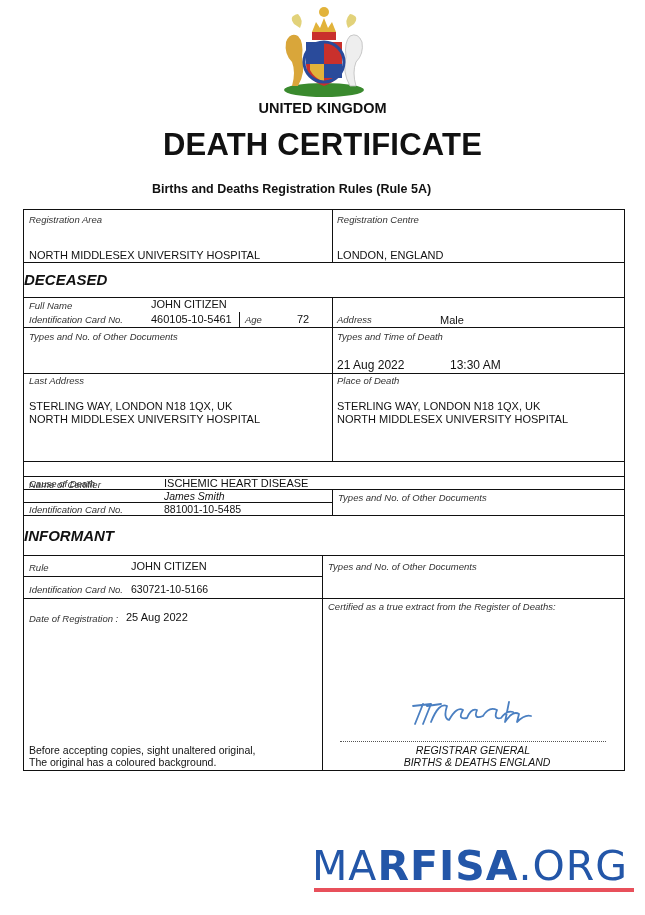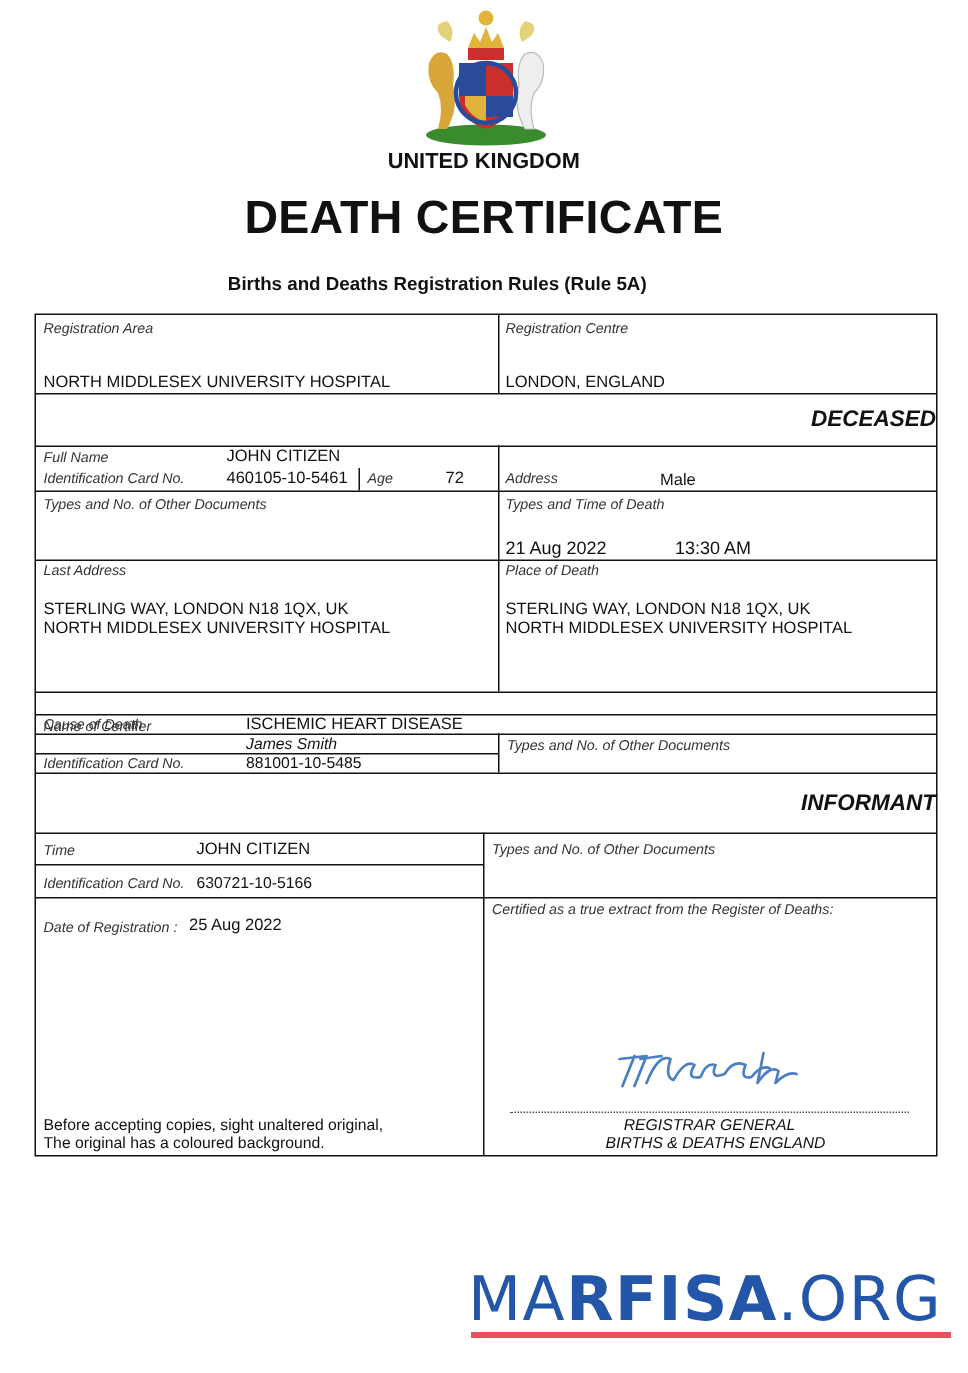--- a/index.html
+++ b/index.html
@@ -9,21 +9,21 @@
   .country { left:0; width:645px; top:100px; text-align:center; font-weight:bold; font-size:14.5px; }
   .title { left:0; width:645px; top:127px; text-align:center; font-weight:bold; font-size:31px; letter-spacing:0.2px; }
   .subtitle { left:0; width:583px; top:182px; text-align:center; font-weight:bold; font-size:12.5px; }
 
   .box { left:23px; top:209px; width:600px; height:560px; border:1px solid #111; }
   .hl { position:absolute; height:0; border-top:1px solid #111; }
   .vl { position:absolute; width:0; border-left:1px solid #111; }
   .lbl { position:absolute; font-style:italic; font-size:9.5px; color:#333; white-space:nowrap; }
   .val { position:absolute; font-weight:normal; font-size:11px; white-space:nowrap; color:#111; }
   .norm { position:absolute; font-size:11px; white-space:nowrap; color:#111; }
-  .sect { position:absolute; font-weight:bold; font-style:italic; font-size:15px; text-align:right; }
+  .sect { position:absolute; font-weight:bold; font-style:italic; font-size:15px; text-align:left; }
   .sect2 { position:absolute; font-style:italic; font-size:11px; text-align:center; }
   .dots { position:absolute; border-top:1px dotted #555; height:0; }
   .logo { position:absolute; left:312px; top:842px; font-size:41px; color:#2356a8; letter-spacing:1px; font-family:"DejaVu Sans", sans-serif; }
   .logo b { font-weight:bold; }
   .logo-line { position:absolute; left:314px; top:888px; width:320px; height:4px; background:#e8505b; }
 </style>
 </head>
 <body>
 
 <div class="abs crest">
@@ -98,21 +98,21 @@
 
   <div class="lbl" style="left:5px;top:268px;">Cause of Death</div>
   <div class="val" style="left:140px;top:267px;">ISCHEMIC HEART DISEASE</div>
   <div class="lbl" style="left:5px;top:269px;">Name of Certifier</div>
   <div class="val" style="left:140px;top:280px;font-style:italic;font-size:10.5px;">James Smith</div>
   <div class="lbl" style="left:5px;top:294px;">Identification Card No.</div>
   <div class="val" style="left:140px;top:293px;font-size:10.5px;">881001-10-5485</div>
   <div class="lbl" style="left:314px;top:282px;">Types and No. of Other Documents</div>
 
   <div class="sect" style="left:0;width:600px;top:317px;">INFORMANT</div>
-  <div class="lbl" style="left:5px;top:352px;">Time</div>
+  <div class="lbl" style="left:5px;top:352px;">Rule</div>
   <div class="val" style="left:107px;top:350px;">JOHN CITIZEN</div>
   <div class="lbl" style="left:5px;top:374px;">Identification Card No.</div>
   <div class="val" style="left:107px;top:373px;font-size:10.5px;">630721-10-5166</div>
   <div class="lbl" style="left:304px;top:351px;">Types and No.  of Other Documents</div>
 
   <div class="lbl" style="left:5px;top:403px;">Date of Registration :</div>
   <div class="val" style="left:102px;top:401px;">25 Aug 2022</div>
   <div class="lbl" style="left:304px;top:391px;">Certified as a true extract from the Register of Deaths:</div>
 
   <div class="abs" style="left:385px;top:484px;width:130px;height:36px;">

